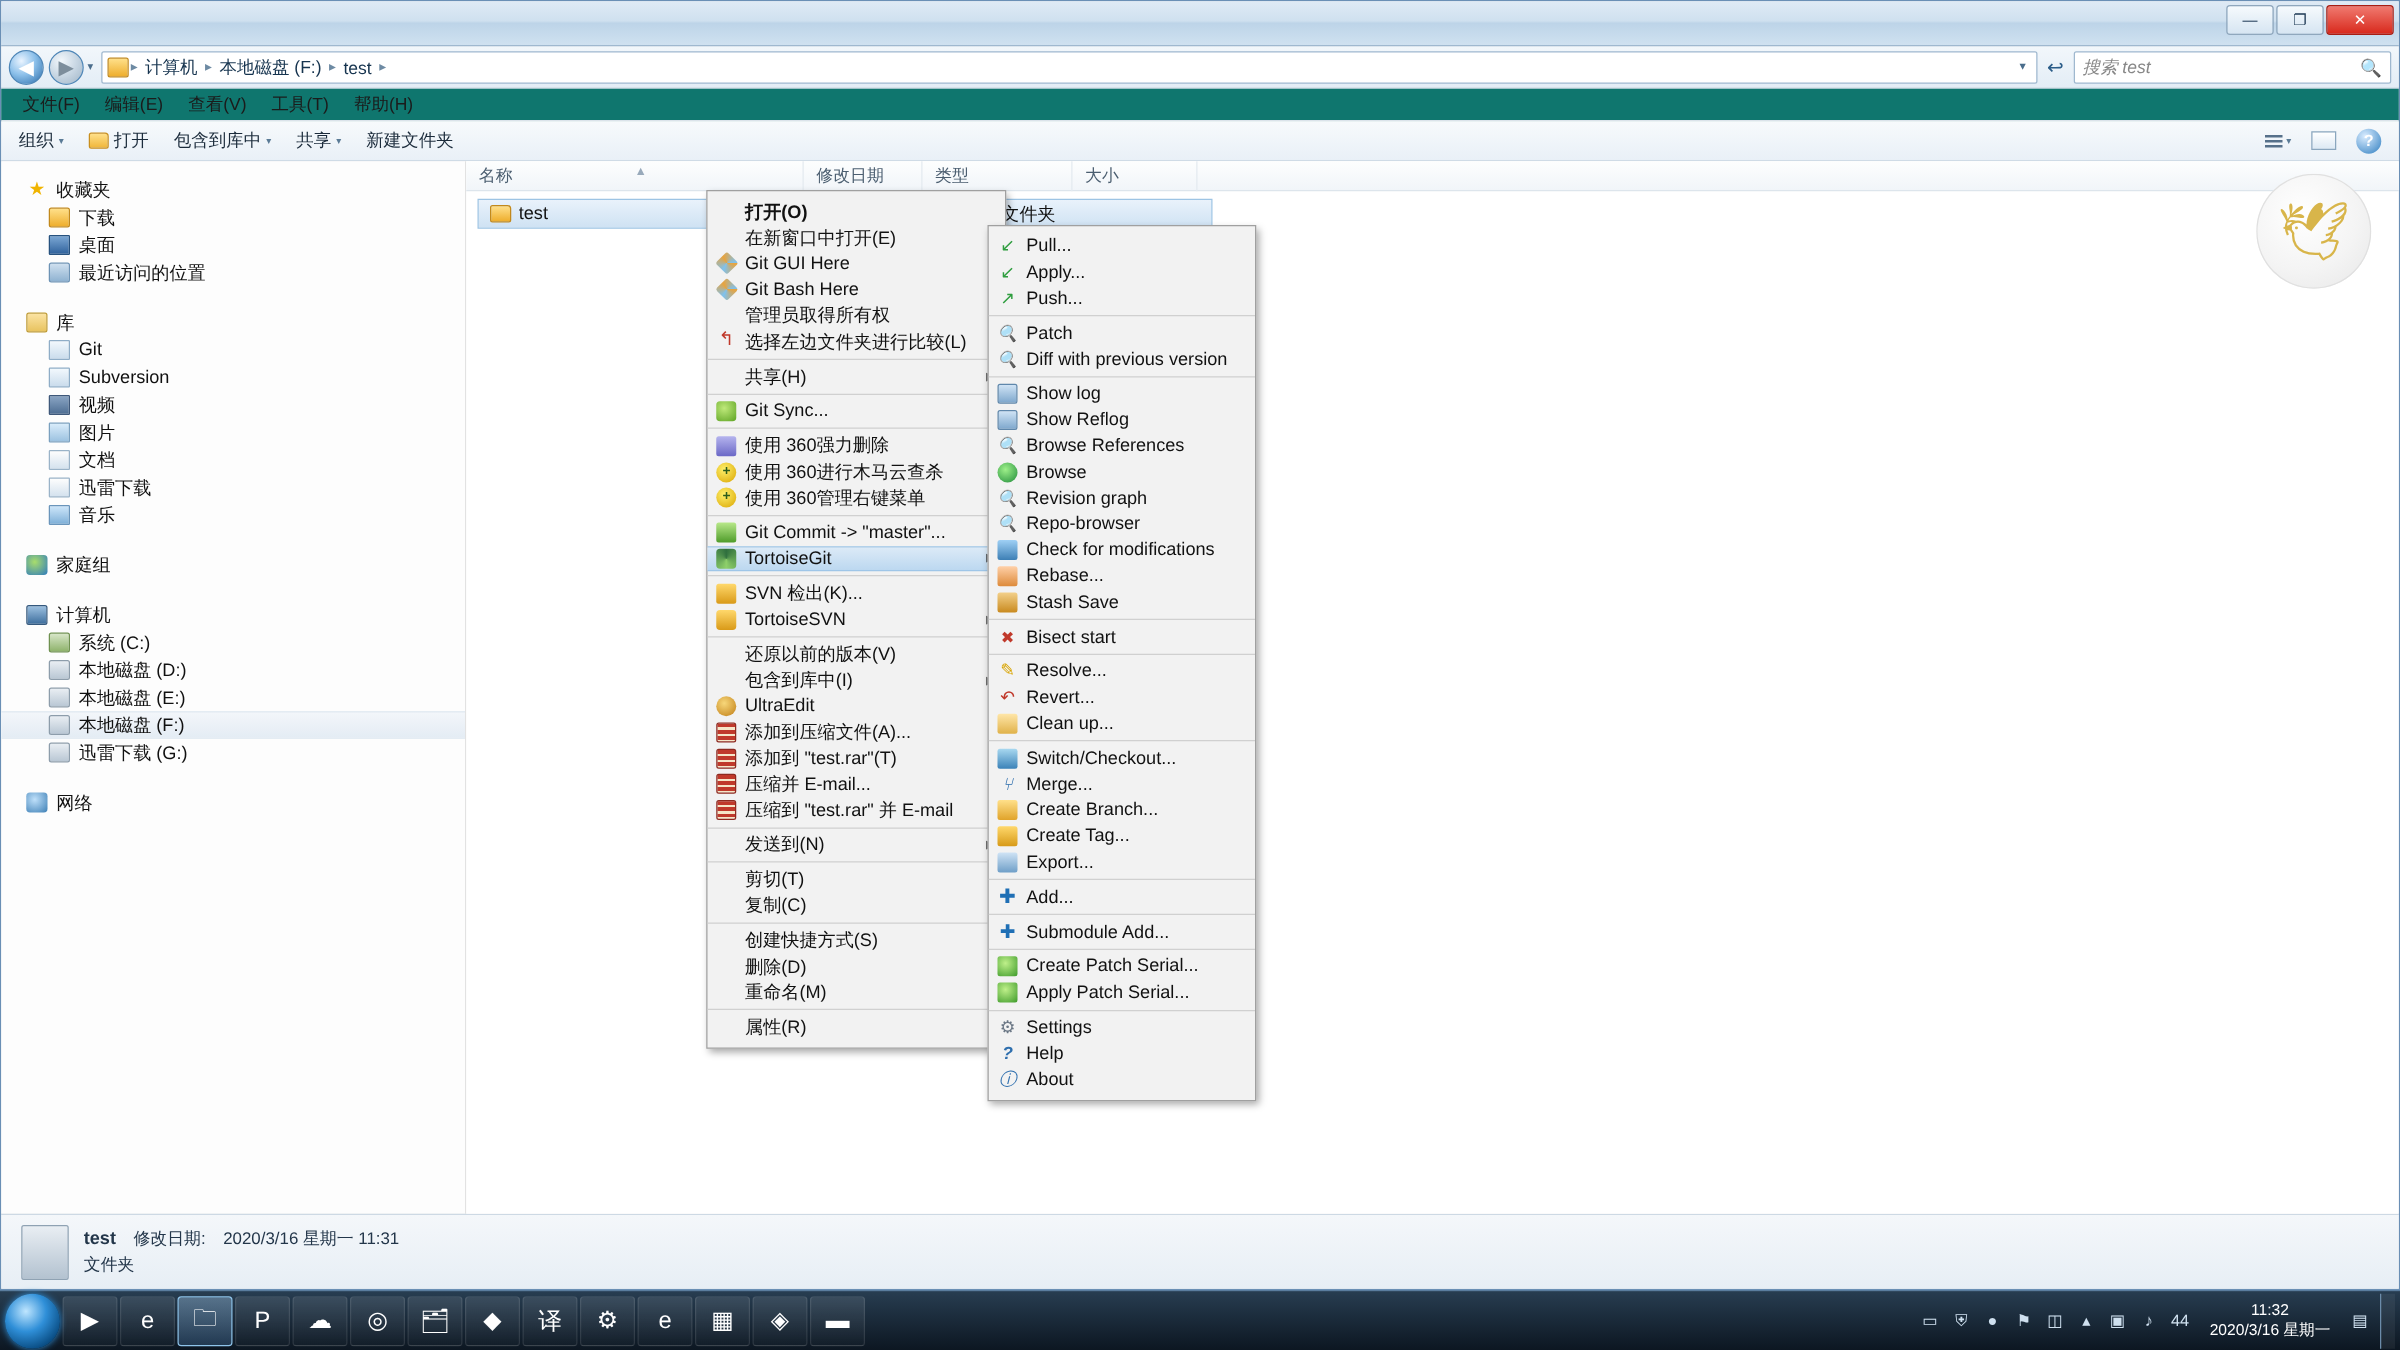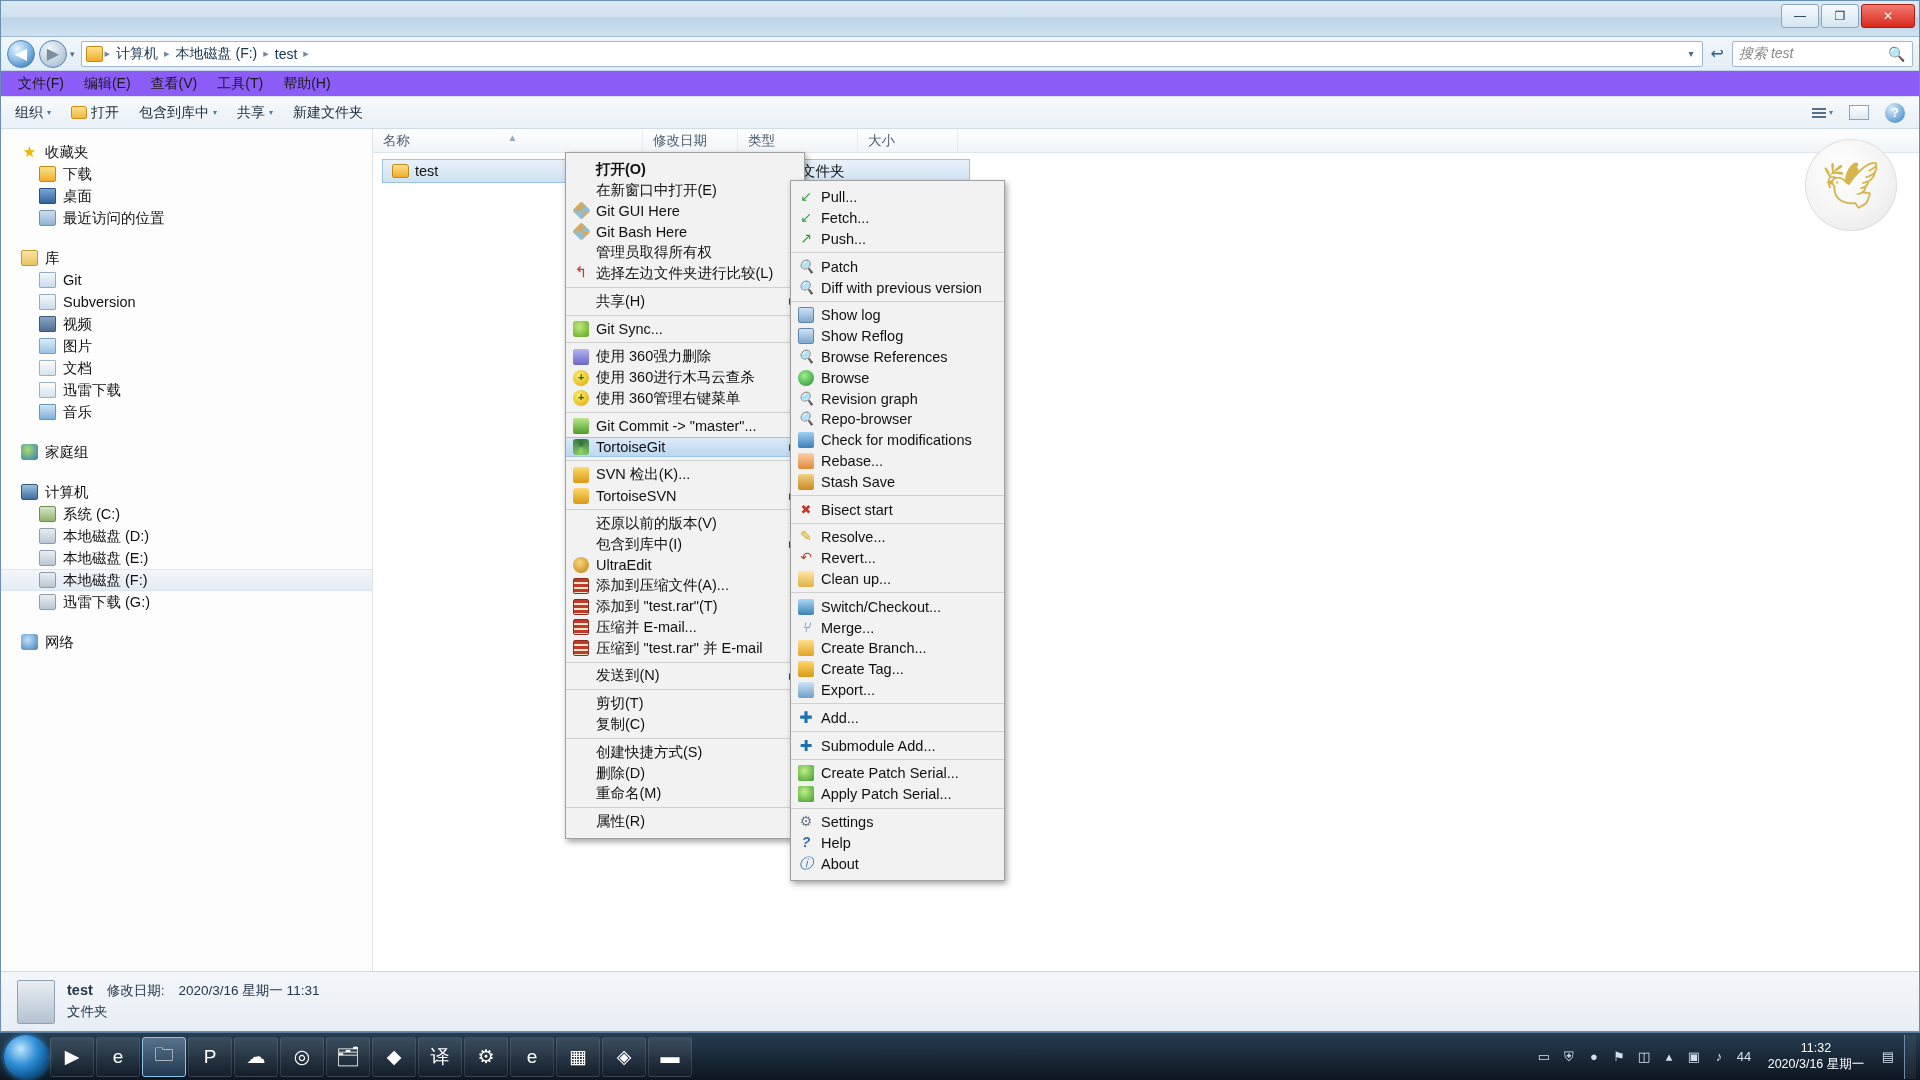--- a/index.html
+++ b/index.html
@@ -59,28 +59,28 @@
   .dropcaret{ color:#4a6d8c; font-size:9px; margin:0 2px 0 -1px;}
   #breadcrumb{
     flex:1; height:26px; background:#fff; border:1px solid #9fb8cf; border-radius:2px;
     display:flex; align-items:center; padding:0 4px; gap:2px; font-size:14px; color:#16344f;
   }
   .crumb{ padding:2px 4px; border-radius:2px; white-space:nowrap; }
   .crumbsep{ color:#6d8aa3; font-size:11px; }
   .bc-caret{ margin-left:auto; color:#4a6d8c; font-size:10px; padding-right:4px;}
   .refresh{ color:#2a5c88; font-size:16px; padding:0 4px;}
   #searchbox{
-    width:181px; height:26px; background:#fff; border:1px solid #9fb8cf; border-radius:2px;
+    width:254px; height:26px; background:#fff; border:1px solid #9fb8cf; border-radius:2px;
     display:flex; align-items:center; padding:0 6px; gap:6px; color:#888; font-size:14px; font-style:italic;
   }
   #searchbox .mag{ margin-left:auto; font-style:normal; color:#4a7aa5; }
   
   #menubar{
     height:26px; display:flex; align-items:center; gap:14px; padding:12px 14px;
-    background:#8b5cf6; border-bottom:1px solid #dbe3ea; font-size:14px; color:#1b1b1b;
+    background:#0f766e; border-bottom:1px solid #dbe3ea; font-size:14px; color:#1b1b1b;
   }
   #menubar span{ padding:2px 3px; }
   
   #cmdbar{
     height:32px; display:flex; align-items:center; gap:20px; padding:0 14px;
     background:linear-gradient(180deg,#f7fafc,#e9f0f7);
     border-bottom:1px solid #cfdbe6; font-size:14px; color:#1b2b3b;
   }
   .cmd{ display:flex; align-items:center; gap:4px; }
   .cmdcaret{ font-size:8px; color:#5a7b96; }
@@ -652,21 +652,21 @@
   <div class="mi">
     <span class="gutter">
         <i class="mic green-arrow">↙</i>
       </span>
     <span class="lbl">Pull...</span>
   </div>
   <div class="mi">
     <span class="gutter">
         <i class="mic green-arrow">↙</i>
       </span>
-    <span class="lbl">Fetch...</span>
+    <span class="lbl">Apply...</span>
   </div>
   <div class="mi">
     <span class="gutter">
         <i class="mic green-arrow">↗</i>
       </span>
     <span class="lbl">Push...</span>
   </div>
 
   <div class="gsep"></div>
 

